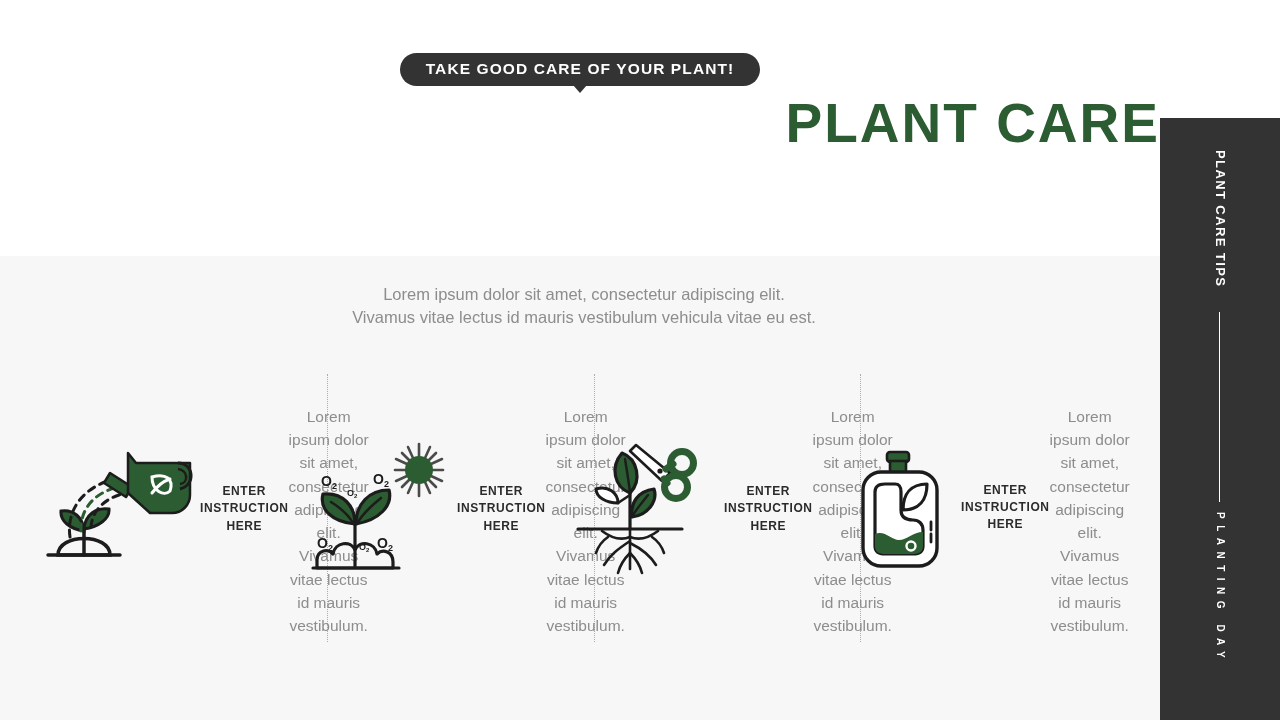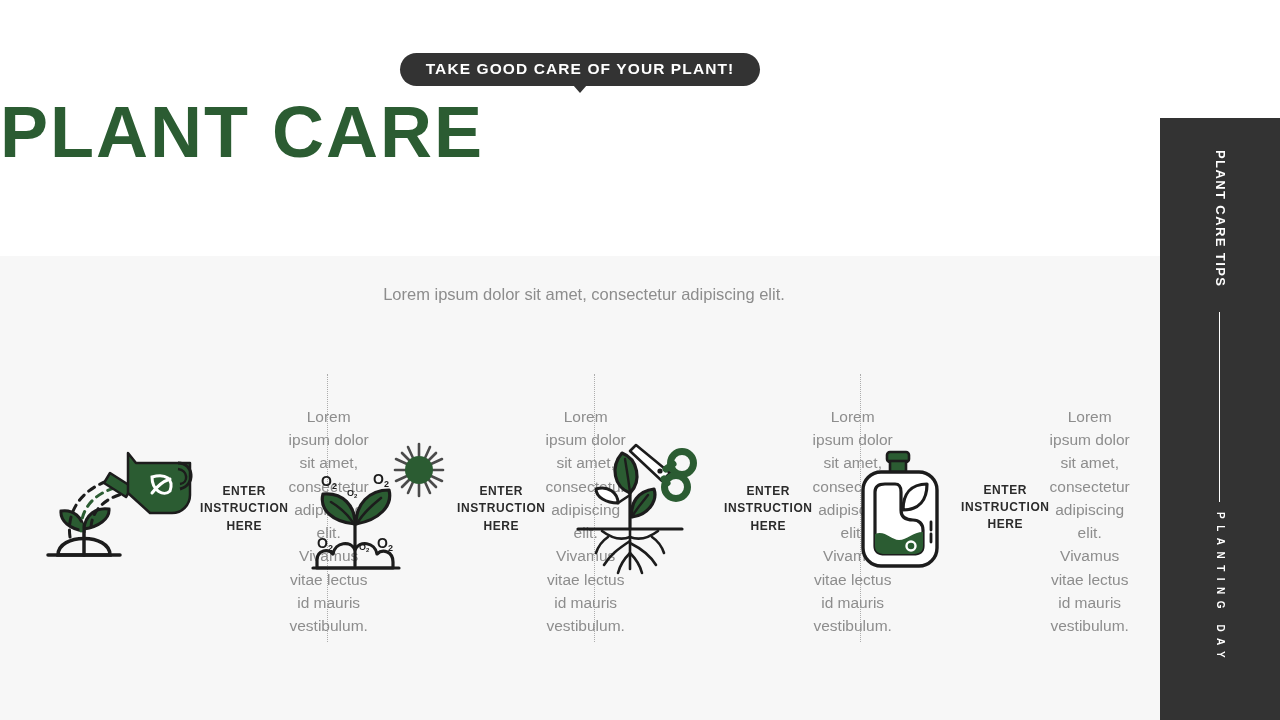--- a/index.html
+++ b/index.html
@@ -39,23 +39,23 @@
     margin-left:-7px;
     width:0; height:0;
     border-left:7px solid transparent;
     border-right:7px solid transparent;
     border-top:8px solid #333333;
   }
 
   
   #title {
     position:absolute; left:0; top:96px; width:1160px;
-    text-align:left;
+    text-align:right;
     color:#2b5c32;
-    font-size:72px;
+    font-size:55px;
     font-weight:bold;
     letter-spacing:2px;
     line-height:1.0;
     white-space:nowrap;
   }
   #subtitle {
     position:absolute; left:0; top:183px; width:1160px;
     text-align:center;
     color:#2e2e2e;
     font-size:24px;
@@ -168,20 +168,21 @@
       <div id="badge">
         <span>TAKE GOOD CARE OF YOUR PLANT!</span>
         <span class="tail"></span>
       </div>
     </div>
 
     <div id="title">PLANT CARE</div>
 
     <div id="intro">
       <div>Lorem ipsum dolor sit amet, consectetur adipiscing elit.</div>
+      <div>Vivamus vitae lectus id mauris vestibulum vehicula vitae eu est.</div>
     </div>
 
     <div id="cols">
 
       <div class="divider" id="div1"></div>
       <div class="divider" id="div2"></div>
       <div class="divider" id="div3"></div>
 
       <div class="col">
         <div class="icon-slot">

